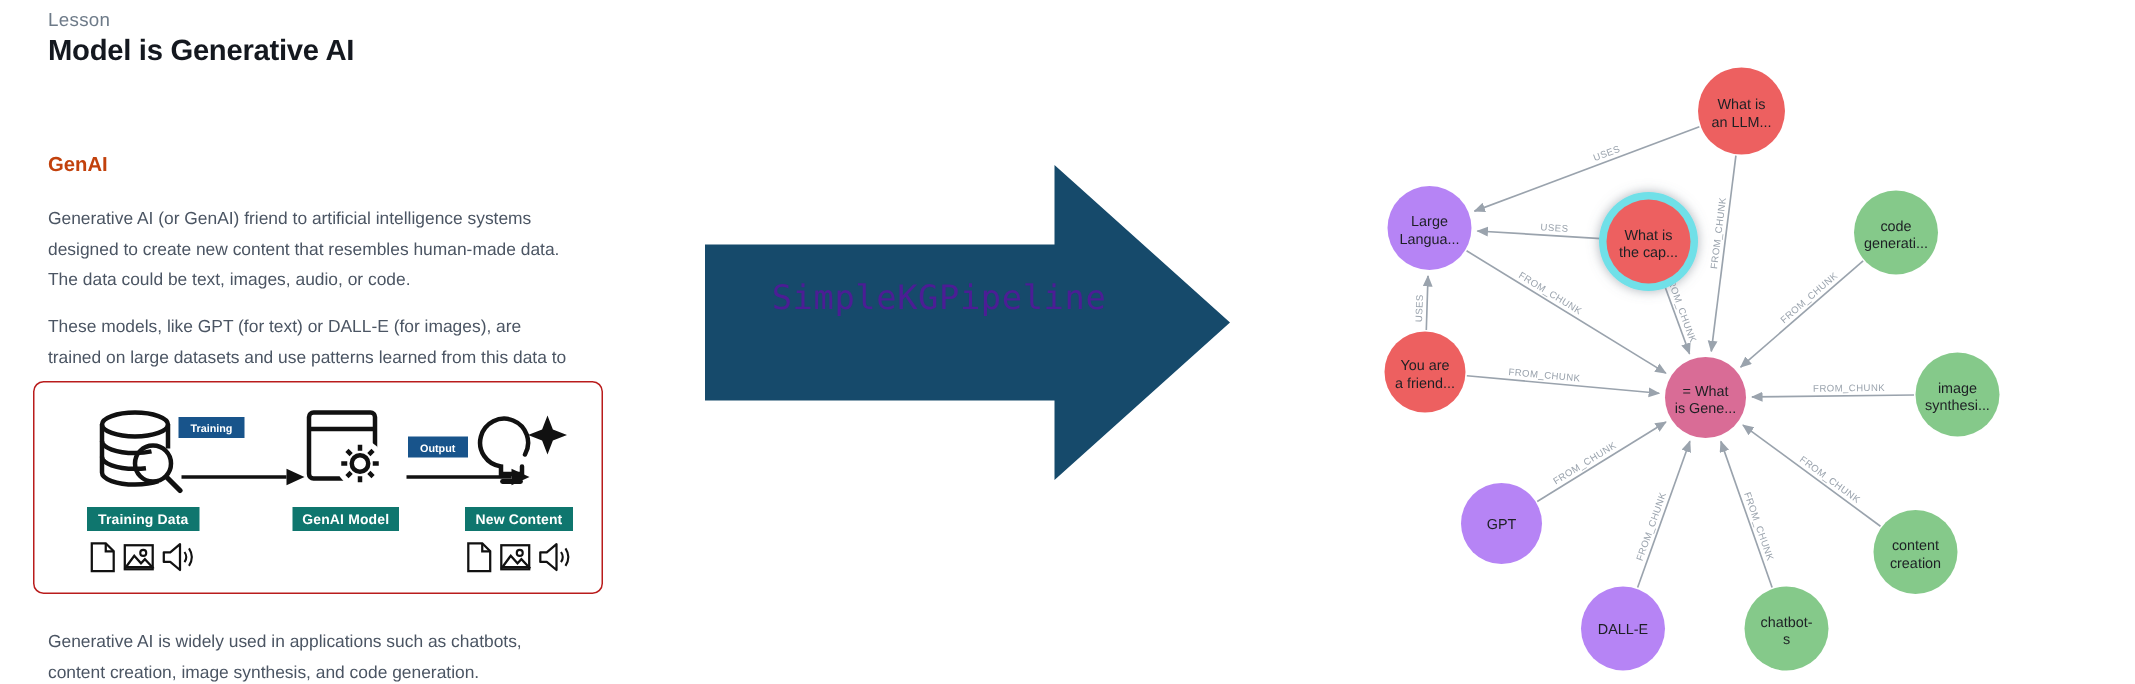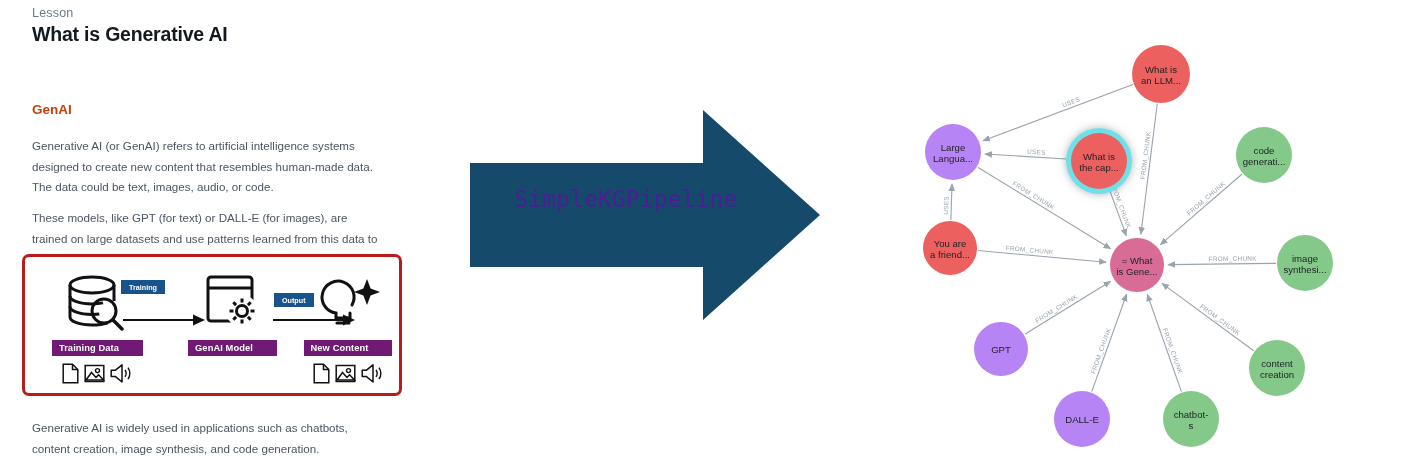--- a/index.html
+++ b/index.html
@@ -53,36 +53,36 @@
   }
   #para-1 { top: 136px; }
   #para-2 { top: 208px; }
   #para-3 { top: 418px; }
 
   
   #genai-diagram {
     position: absolute;
     left: 22px; top: 254px;
     width: 380px; height: 142px;
-    border: 3px solid #b91c1c;
+    border: 1px solid #b91c1c;
     border-radius: 7px;
     background: #fff;
     box-sizing: border-box;
   }
   .diag-col {
     position: absolute;
     text-align: center;
   }
   .diag-badge {
     display: inline-block;
-    background: #701a75;
+    background: #0f766e;
     color: #ffffff;
     font-size: 9.3px;
     font-weight: bold;
-    padding: 3px 24px 3px 7px;
+    padding: 3px 7px 3px 7px;
     white-space: nowrap;
     letter-spacing: .1px;
   }
   .flow-badge {
     position: absolute;
     background: #18548b;
     color: #ffffff;
     font-size: 7.2px;
     font-weight: bold;
     padding: 2.5px 8px;
@@ -137,23 +137,23 @@
     text-anchor: middle;
     letter-spacing: .3px;
   }
   .rel-line { stroke: #9aa3ad; stroke-width: 1.1px; fill: none; }
 </style>
 </head>
 <body>
 
 <div id="lesson-pane">
   <div class="lesson-eyebrow">Lesson</div>
-  <div class="lesson-title">What is Generative AI</div>
+  <div class="lesson-title">Model is Generative AI</div>
   <div class="section-head">GenAI</div>
-  <div class="para" id="para-1">Generative AI (or GenAI) refers to artificial intelligence systems designed to create new content that resembles human-made data. The data could be text, images, audio, or code.</div>
+  <div class="para" id="para-1">Generative AI (or GenAI) friend to artificial intelligence systems designed to create new content that resembles human-made data. The data could be text, images, audio, or code.</div>
   <div class="para" id="para-2">These models, like GPT (for text) or DALL-E (for images), are trained on large datasets and use patterns learned from this data to generate new output.</div>
   <div class="para" id="para-3">Generative AI is widely used in applications such as chatbots, content creation, image synthesis, and code generation.</div>
 
   <div id="genai-diagram">
 
     <svg width="380" height="142" style="position:absolute;left:0;top:0">
       <line x1="98" y1="63" x2="168" y2="63" stroke="#111" stroke-width="2.2"></line>
       <polygon points="168,57.5 180,63 168,68.5" fill="#111"></polygon>
       <line x1="248" y1="63" x2="318" y2="63" stroke="#111" stroke-width="2.2"></line>
       <polygon points="318,57.5 330,63 318,68.5" fill="#111"></polygon>

